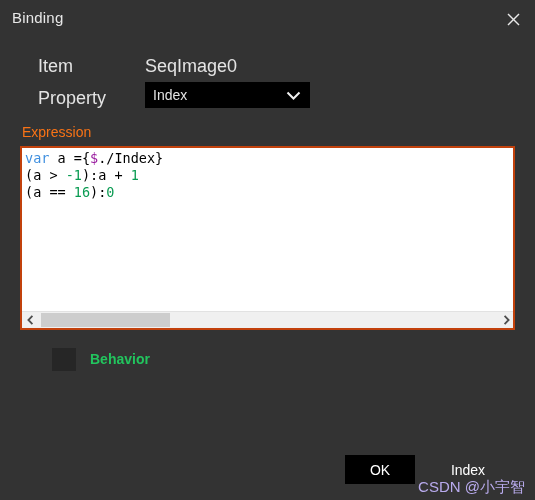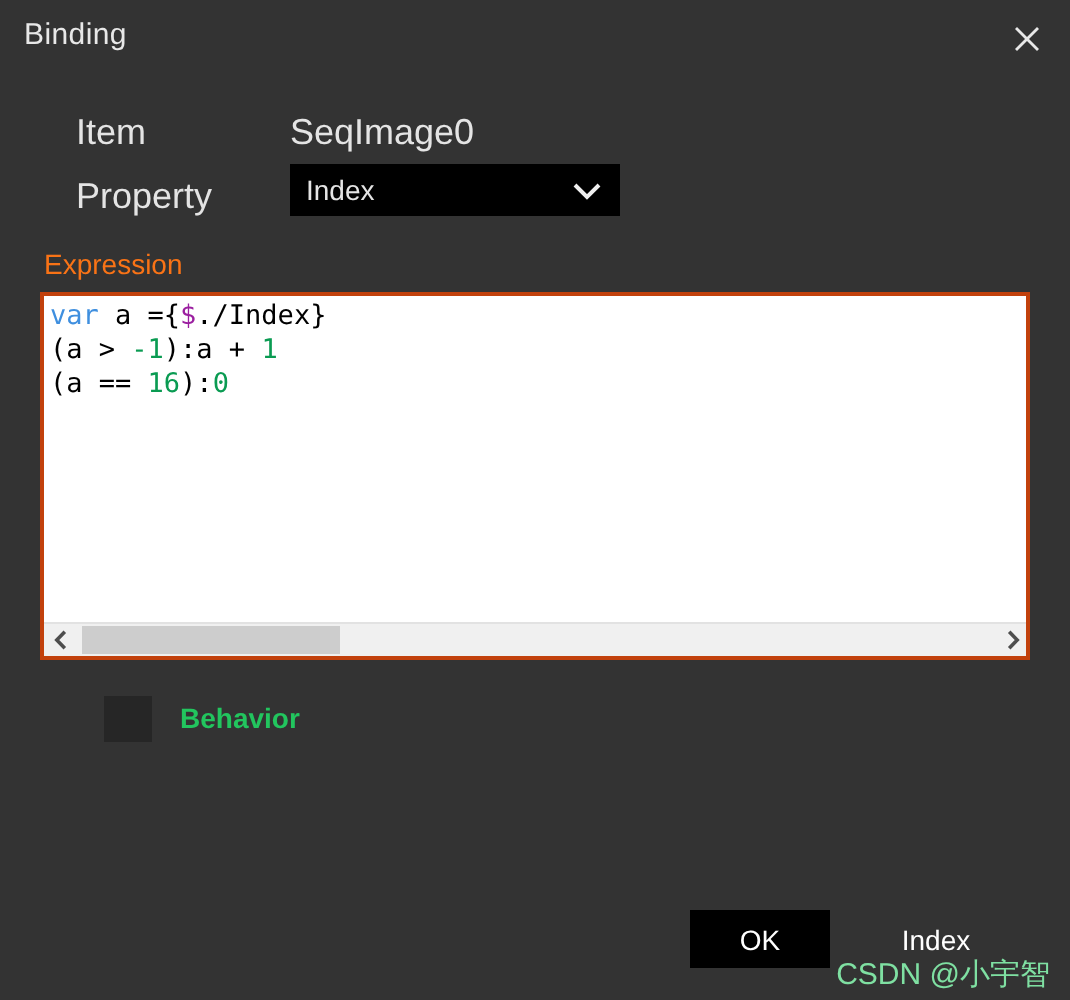--- a/index.html
+++ b/index.html
@@ -173,21 +173,21 @@
     left: 432px; top: 455px;
     width: 72px; height: 29px;
     background: transparent;
   }
 
   
   .watermark {
     position: absolute;
     right: 10px; bottom: 3px;
     font-size: 15px;
-    color: #86efac;
+    color: #c4b5fd;
     opacity: 0.92;
     white-space: nowrap;
     pointer-events: none;
     margin-left: 28px;
   }
 </style>
 </head>
 <body>
 
 <div id="dialog">

